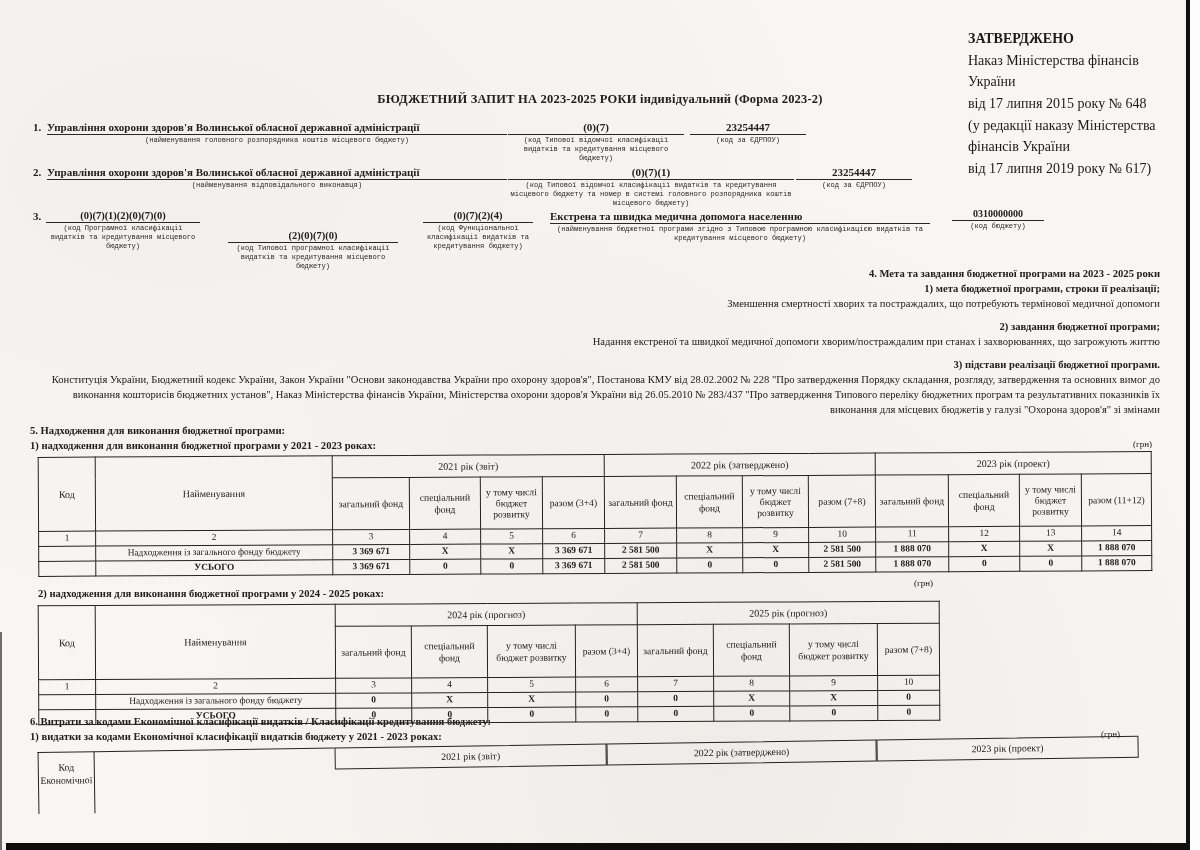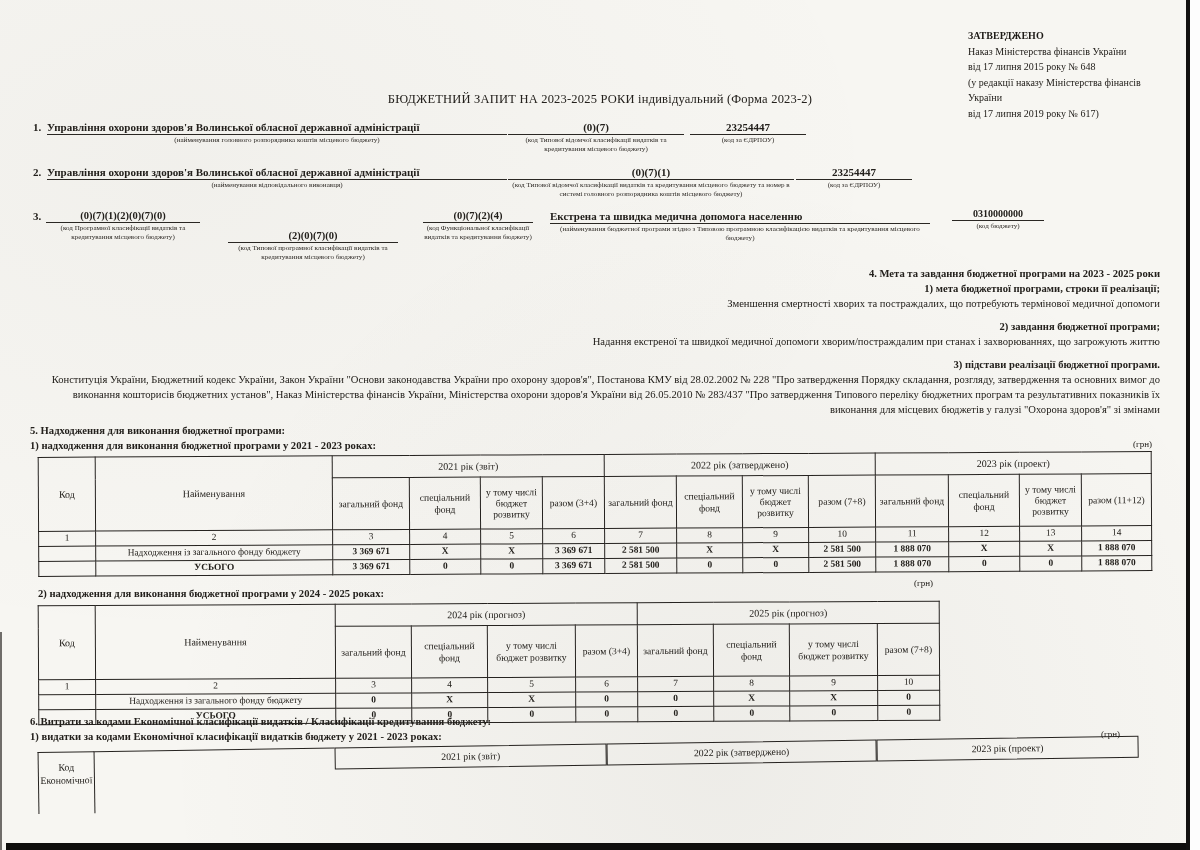--- a/index.html
+++ b/index.html
@@ -8,34 +8,34 @@
     background:
       radial-gradient(ellipse at 60% 90%, rgba(60,55,45,0.05), transparent 55%),
       radial-gradient(ellipse at 15% 20%, rgba(60,55,45,0.03), transparent 50%),
       #f7f6f2;
     font-family:"Liberation Serif", "DejaVu Serif", serif;
     color:#23201c;
   }
   .abs { position:absolute; }
 
   
-  .approval { left:968px; top:28px; width:205px; font-size:10px; line-height:1.55; color:#1d1a16; }
+  .approval { left:968px; top:28px; width:205px; font-size:14px; line-height:1.55; color:#1d1a16; }
   .approval .l1 { font-weight:700; }
 
   
-  .doc-title { top:92px; left:0; width:1200px; text-align:center; font-weight:400; font-size:12.5px; letter-spacing:0.2px; }
+  .doc-title { top:92px; left:0; width:1200px; text-align:center; font-weight:700; font-size:12.5px; letter-spacing:0.2px; }
 
   
   .itemnum { font-weight:700; font-size:11px; }
   .field .val {
     display:block; font-weight:700; font-size:11px; text-align:center;
     border-bottom:1.4px solid #2a2723; padding-bottom:1px; white-space:nowrap; overflow:hidden;
   }
   .field .val.left { text-align:left; }
-  .field .cap { display:block; font-size:7.1px; line-height:1.3; text-align:center; margin-top:1px; color:#2c2824; }
+  .field .cap { display:block; font-size:7.1px; line-height:1.3; text-align:center; margin-top:1px; color:#2c2824;font-family:Liberation Mono, monospace; }
 
   
   .sec { font-size:10.6px; line-height:1.42; }
   .sec .h { font-weight:700; }
   .gap8 { height:8px; }
 
   .unit { font-size:9px; text-align:right; }
 
   
   table.doc { border-collapse:collapse; table-layout:fixed; }

